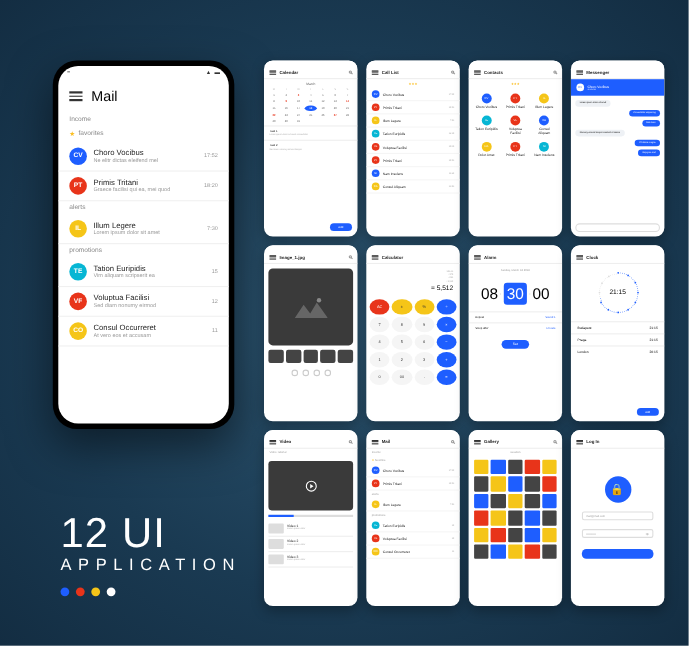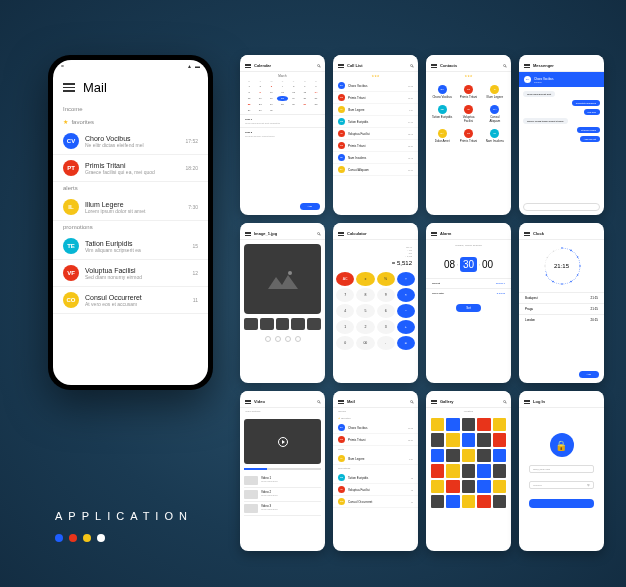--- a/index.html
+++ b/index.html
@@ -81,21 +81,21 @@
 .calc-result{font-size:6px;font-weight:500;margin-top:2px}
 .calc-grid{display:grid;grid-template-columns:repeat(4,1fr);gap:2px;padding:3px}
 .calc-btn{height:14px;border-radius:50%;display:flex;align-items:center;justify-content:center;font-size:3.5px;background:#f5f5f5;color:#333}
 .calc-btn.op{background:#1e5eff;color:#fff}
 .calc-btn.fn{background:#e8341a;color:#fff}
 .calc-btn.fn2{background:#f5c518;color:#333}
 
 
 .alarm-date{text-align:center;font-size:2.5px;color:#999;padding:4px}
 .alarm-time{display:flex;justify-content:center;align-items:center;gap:2px;padding:6px}
-.alarm-digit{font-size:10px;font-weight:300}
+.alarm-digit{font-size:14px;font-weight:300}
 .alarm-sel{background:#1e5eff;color:#fff;padding:2px 3px;border-radius:3px}
 .alarm-row{display:flex;justify-content:space-between;padding:3px 6px;font-size:2.5px;border-top:0.5px solid #eee}
 .alarm-row .val{color:#1e5eff}
 .alarm-btn{background:#1e5eff;color:#fff;border-radius:10px;padding:2px 10px;font-size:3px;margin:6px auto 0;display:block;width:fit-content}
 
 
 .clock-face{width:40px;height:40px;margin:6px auto;position:relative;border-radius:50%}
 .clock-dots{position:absolute;inset:0}
 .clock-time{position:absolute;top:50%;left:50%;transform:translate(-50%,-50%);font-size:6px;font-weight:500}
 .tz-row{display:flex;justify-content:space-between;padding:3px 6px;font-size:3px;border-top:0.5px solid #eee}
@@ -116,21 +116,21 @@
 
 
 .login-body{display:flex;flex-direction:column;align-items:center;padding-top:25px}
 .lock-circle{width:24px;height:24px;background:#1e5eff;border-radius:50%;display:flex;align-items:center;justify-content:center;color:#fff;font-size:10px}
 .login-input{width:65px;height:8px;border:0.5px solid #ddd;border-radius:2px;margin-top:8px;font-size:2.5px;padding:0 3px;display:flex;align-items:center;color:#999;position:relative}
 .login-btn{width:65px;height:9px;background:#1e5eff;border-radius:4px;margin-top:10px}
 
 
 .footer{position:absolute;left:55px;bottom:45px;color:#fff}
 .footer-title{font-size:38px;font-weight:300;letter-spacing:1px}
-.footer-sub{font-size:11px;letter-spacing:6px;font-weight:300;margin-top:-2px}
+.footer-sub{font-size:15px;letter-spacing:6px;font-weight:300;margin-top:-2px}
 .footer-sub2{font-size:9px;letter-spacing:3px;font-weight:300;margin-top:2px;color:rgba(255,255,255,0.7)}
 .dots{display:flex;gap:6px;margin-top:12px}
 .dot{width:8px;height:8px;border-radius:50%}
 
 
 .contact-grid{display:grid;grid-template-columns:repeat(3,1fr);gap:2px;padding:3px 4px}
 .contact-card{display:flex;flex-direction:column;align-items:center;padding:2px;font-size:2px;text-align:center}
 .contact-card .m-avatar{width:9px;height:9px;margin-bottom:1px}
 .star-row{display:flex;justify-content:center;padding:2px}
 .star-row span{color:#fbbf24;font-size:3px}
@@ -807,20 +807,21 @@
           <span>••••••••••</span>
           <span style="position:absolute;right:3px">👁</span>
         </div>
 <div class="login-btn"></div>
 </div>
 </div>
 
 </div>
 
 <div class="footer">
+<div class="footer-title">12 UI</div>
 <div class="footer-sub">APPLICATION</div>
 <div class="dots" id="palette-dots">
       <div class="dot" style="background:#1e5eff"></div>
       <div class="dot" style="background:#e8341a"></div>
       <div class="dot" style="background:#f5c518"></div>
       <div class="dot" style="background:#ffffff"></div>
     </div>
 </div>
 
 </body></html>

